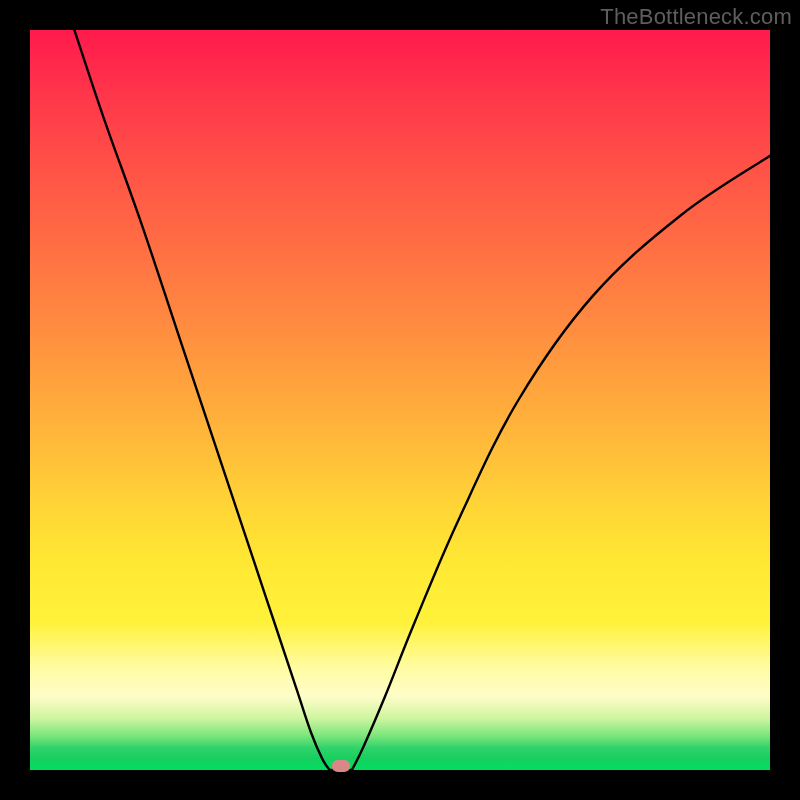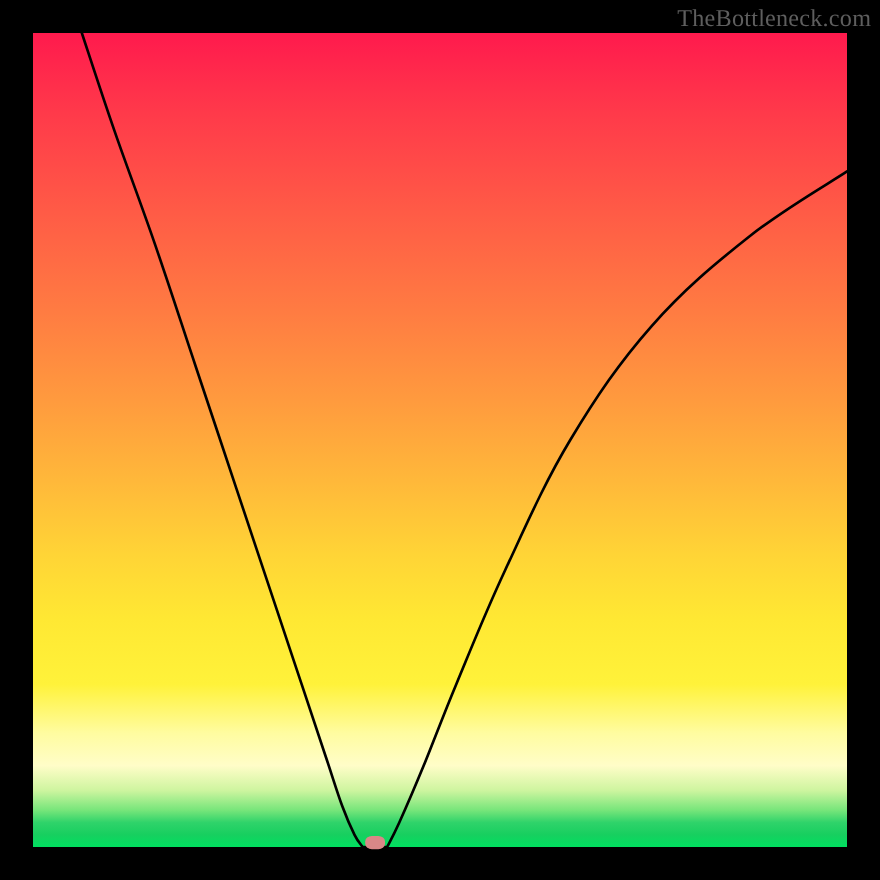--- a/index.html
+++ b/index.html
@@ -54,21 +54,20 @@
   }
   .watermark {
     position: absolute;
     top: 4px;
     right: 8px;
     color: #5e5e5e;
     font-size: 22px;
     font-weight: 400;
     letter-spacing: 0.2px;
     user-select: none;
-    font-family: Liberation Serif, serif;
   }
   .marker {
     position: absolute;
     width: 18px;
     height: 12px;
     border-radius: 6px / 5px;
     background: #d98787;
     transform: translate(-50%, -50%);
   }
 </style>

